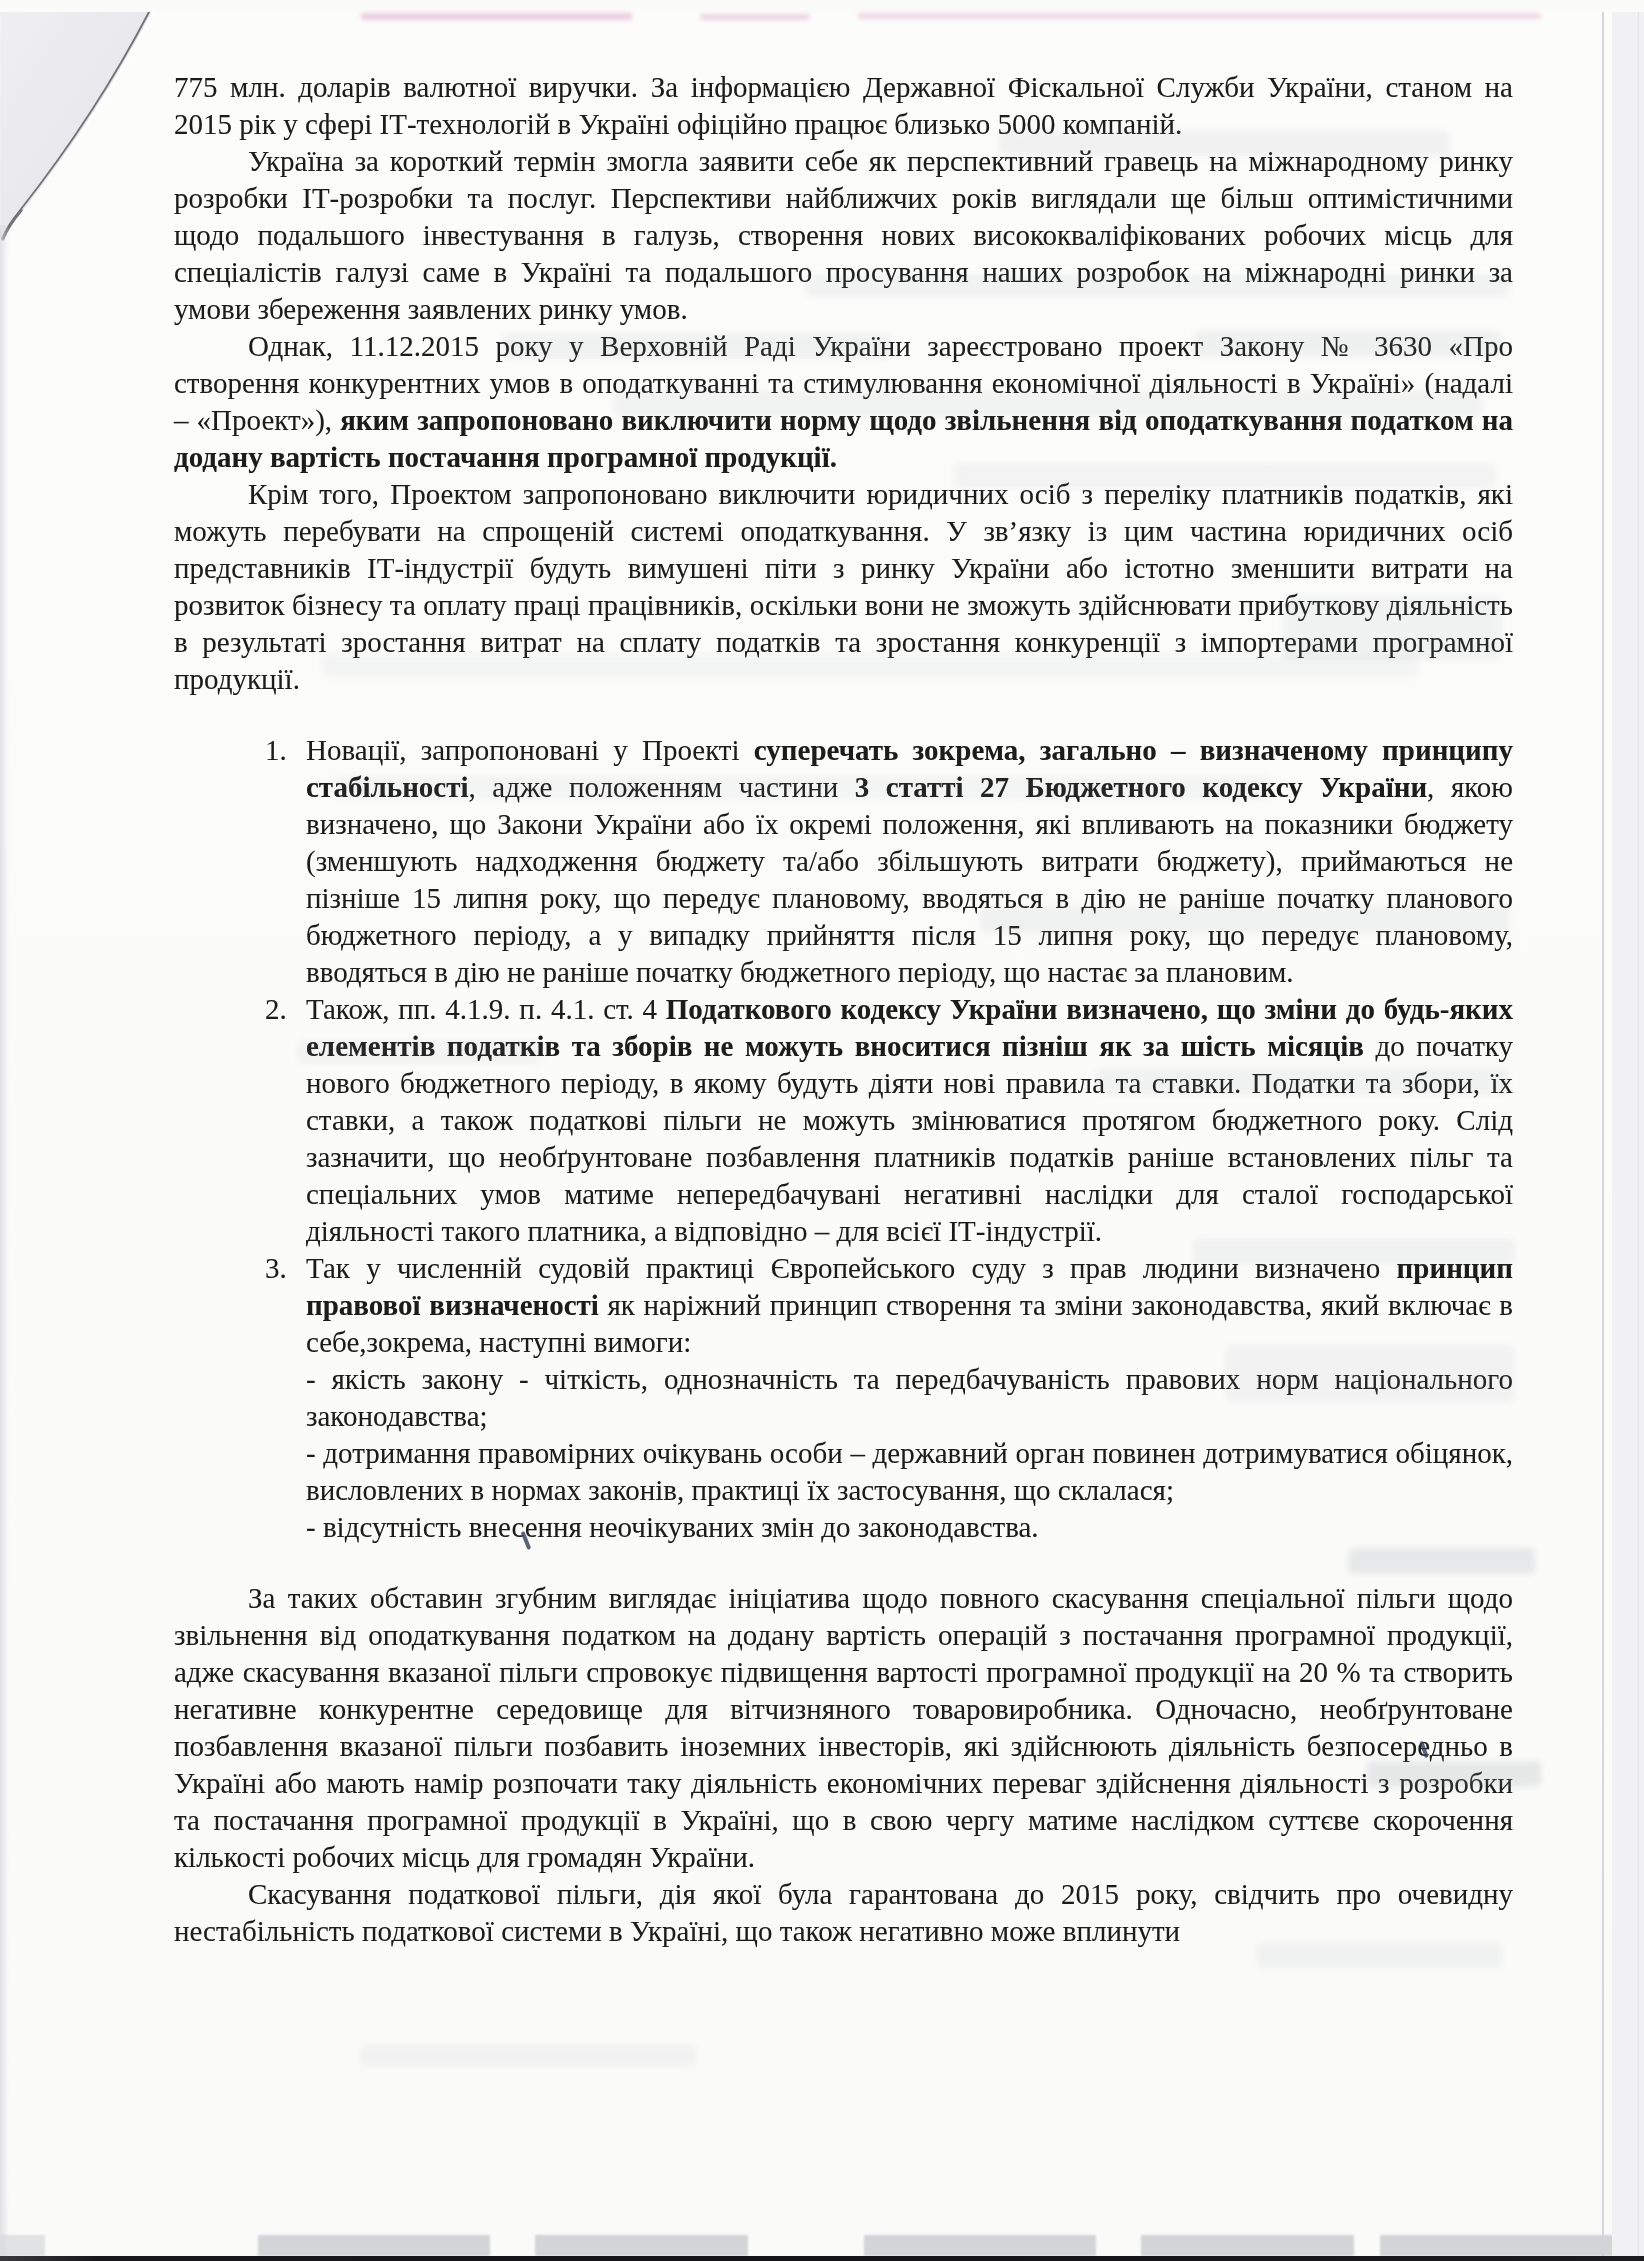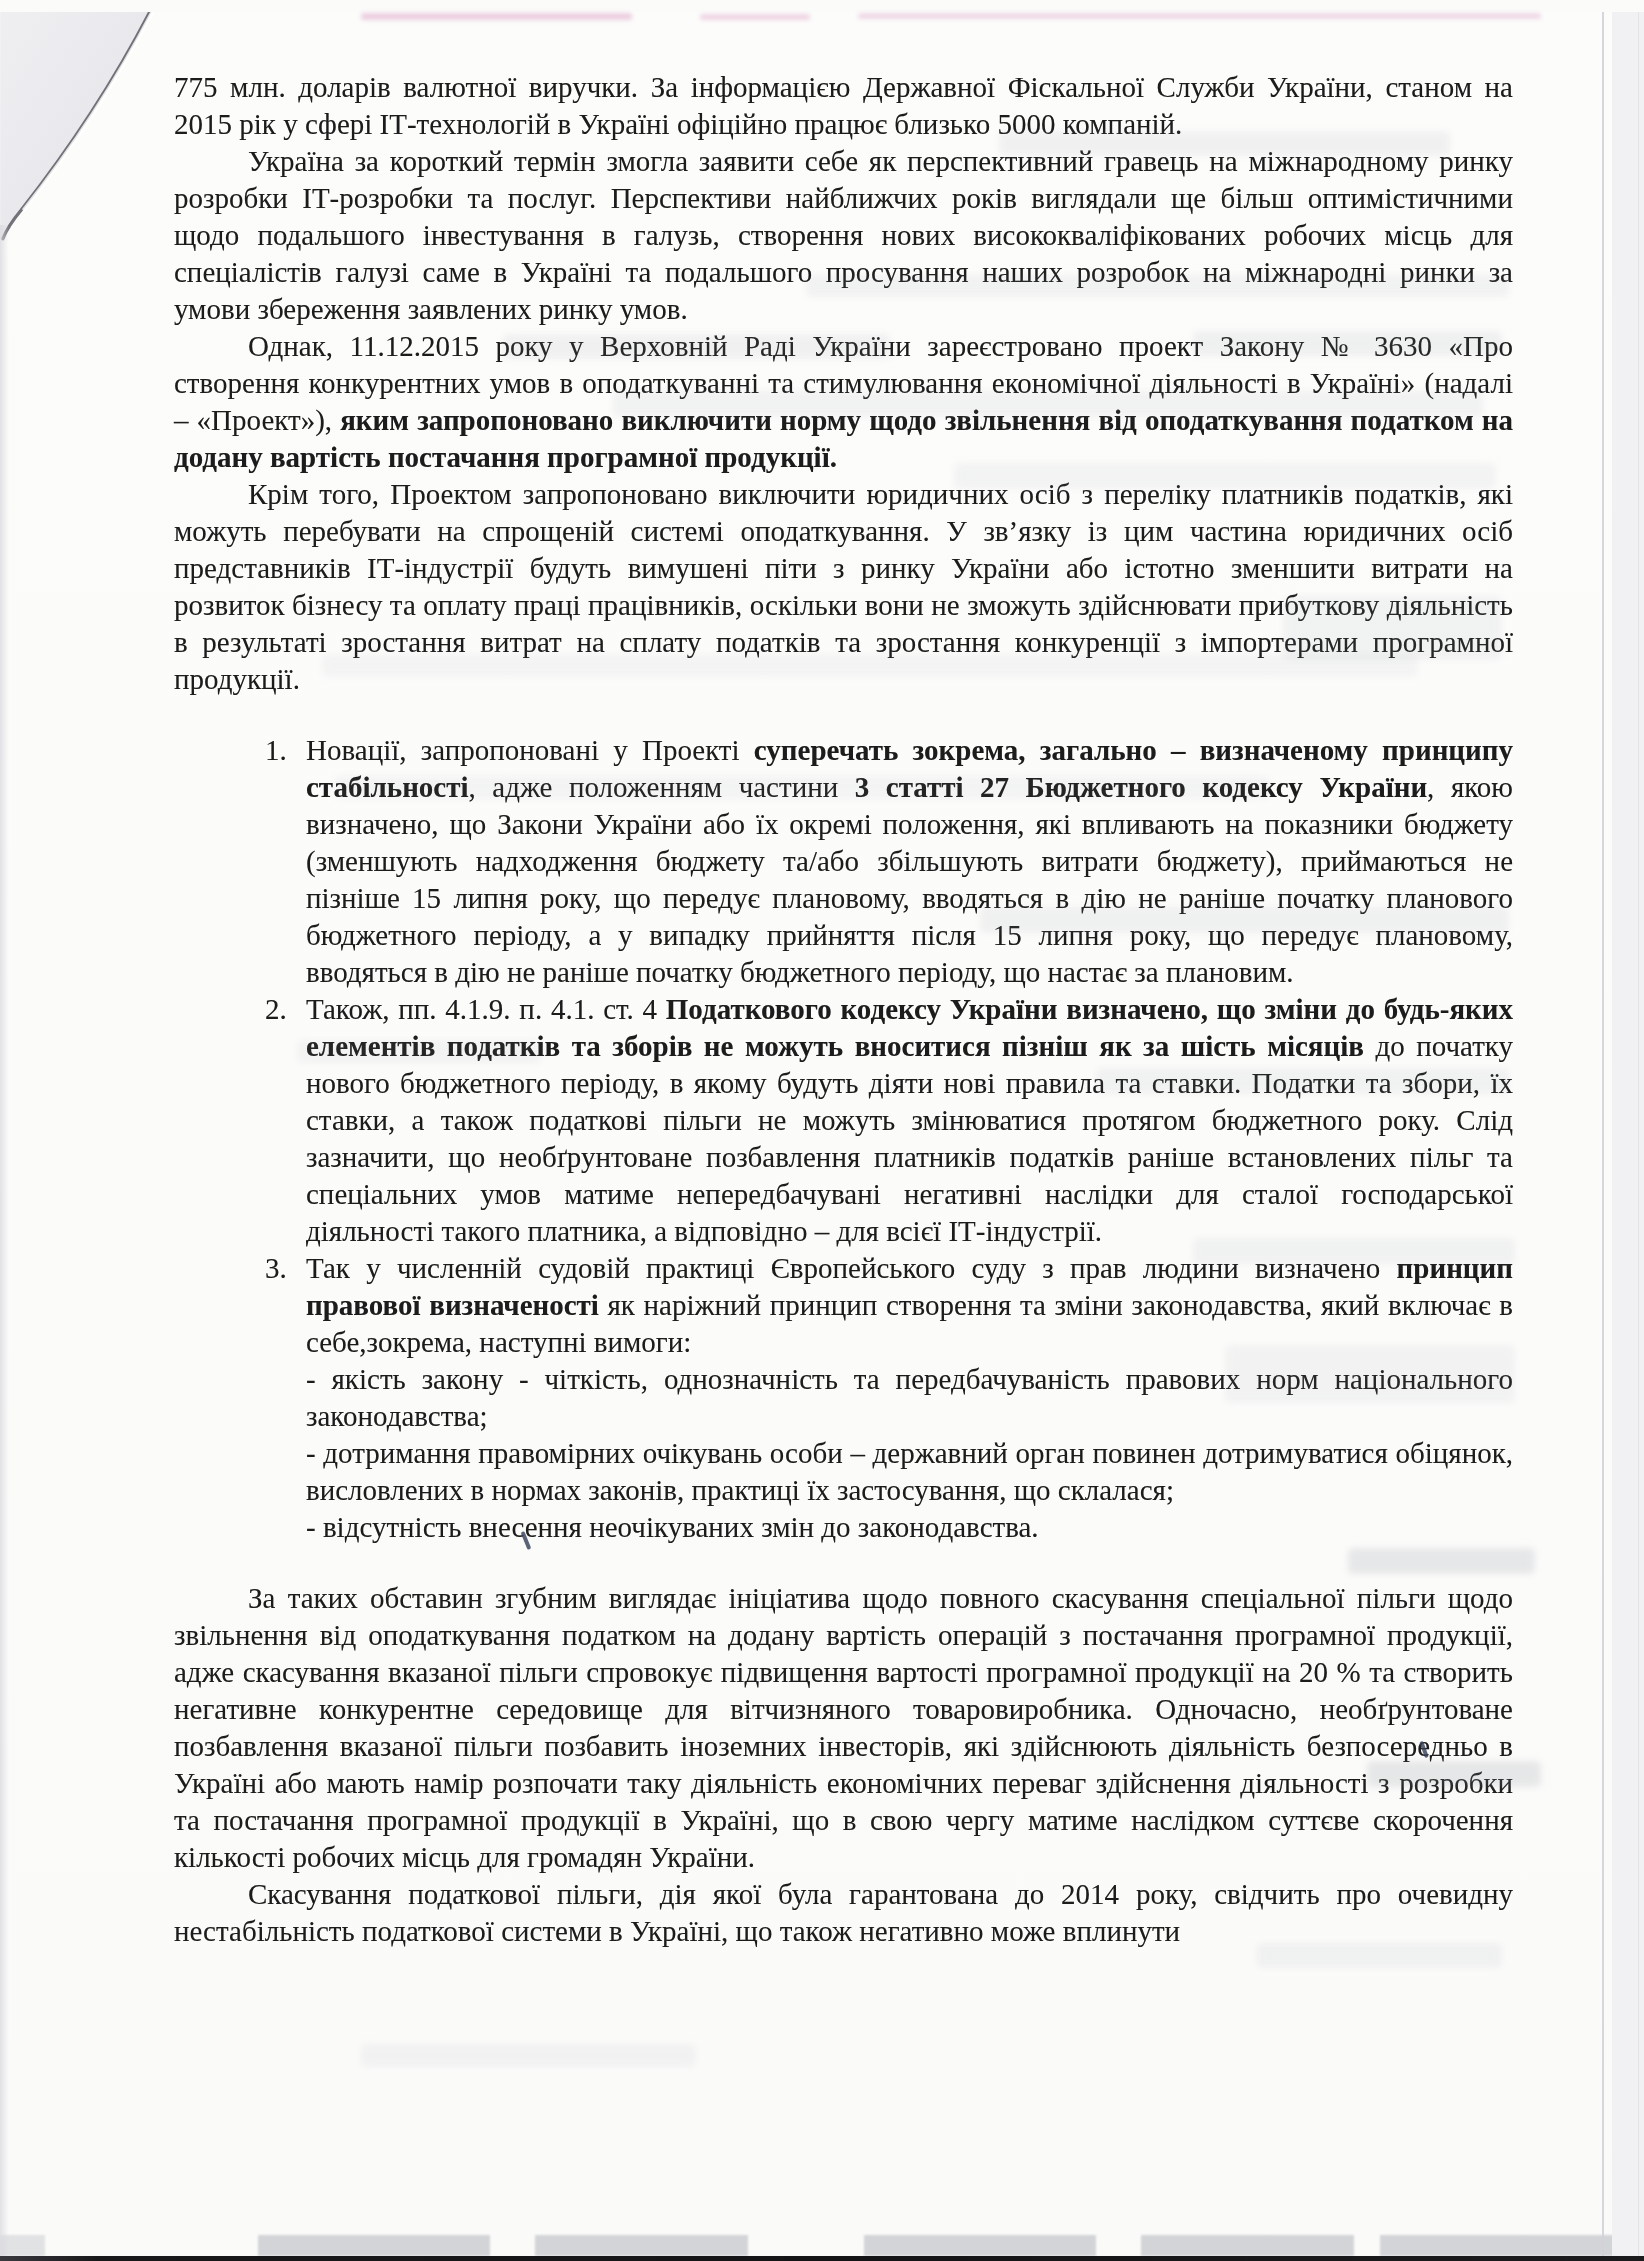--- a/index.html
+++ b/index.html
@@ -111,21 +111,21 @@
 
   <div id="doc-body">
       <div class="blk p"><span class="">775 млн. доларів валютної виручки. За інформацією Державної Фіскальної Служби України, станом на 2015 рік у сфері ІТ-технологій в Україні офіційно працює близько 5000 компаній.</span></div>
       <div class="blk p ind"><span class="">Україна за короткий термін змогла заявити себе як перспективний гравець на міжнародному ринку розробки ІТ-розробки та послуг. Перспективи найближчих років виглядали ще більш оптимістичними щодо подальшого інвестування в галузь, створення нових висококваліфікованих робочих місць для спеціалістів галузі саме в Україні та подальшого просування наших розробок на міжнародні ринки за умови збереження заявлених ринку умов.</span></div>
       <div class="blk p ind"><span class="">Однак, 11.12.2015 року у Верховній Раді України зареєстровано проект Закону № 3630 «Про створення конкурентних умов в оподаткуванні та стимулювання економічної діяльності в Україні» (надалі – «Проект»), </span><span class="b u">яким запропоновано виключити норму щодо звільнення від оподаткування податком на додану вартість постачання програмної продукції.</span></div>
       <div class="blk p ind"><span class="">Крім того, Проектом запропоновано виключити юридичних осіб з переліку платників податків, які можуть перебувати на спрощеній системі оподаткування. У зв’язку із цим частина юридичних осіб представників ІТ-індустрії будуть вимушені піти з ринку України або істотно зменшити витрати на розвиток бізнесу та оплату праці працівників, оскільки вони не зможуть здійснювати прибуткову діяльність в результаті зростання витрат на сплату податків та зростання конкуренції з імпортерами програмної продукції.</span></div>
       <div class="blk li gap"><span class="num">1.</span><span class="">Новації, запропоновані у Проекті </span><span class="b ">суперечать зокрема, загально – визначеному принципу стабільності</span><span class="">, адже положенням частини </span><span class="b ">3 статті 27 Бюджетного кодексу України</span><span class="">, якою визначено, що Закони України або їх окремі положення, які впливають на показники бюджету (зменшують надходження бюджету та/або збільшують витрати бюджету), приймаються не пізніше 15 липня року, що передує плановому, вводяться в дію не раніше початку планового бюджетного періоду, а у випадку прийняття після 15 липня року, що передує плановому, вводяться в дію не раніше початку бюджетного періоду, що настає за плановим.</span></div>
       <div class="blk li"><span class="num">2.</span><span class="">Також, пп. 4.1.9. п. 4.1. ст. 4 </span><span class="b ">Податкового кодексу України визначено, що зміни до будь-яких елементів податків та зборів не можуть вноситися пізніш як за шість місяців</span><span class=""> до початку нового бюджетного періоду, в якому будуть діяти нові правила та ставки. Податки та збори, їх ставки, а також податкові пільги не можуть змінюватися протягом бюджетного року. Слід зазначити, що необґрунтоване позбавлення платників податків раніше встановлених пільг та спеціальних умов матиме непередбачувані негативні наслідки для сталої господарської діяльності такого платника, а відповідно – для всієї ІТ-індустрії.</span></div>
       <div class="blk li"><span class="num">3.</span><span class="">Так у численній судовій практиці Європейського суду з прав людини визначено </span><span class="b ">принцип правової визначеності</span><span class=""> як наріжний принцип створення та зміни законодавства, який включає в себе,зокрема, наступні вимоги:</span><br><span class="">- якість закону - чіткість, однозначність та передбачуваність правових норм національного законодавства;</span><br><span class="">- дотримання правомірних очікувань особи – державний орган повинен дотримуватися обіцянок, висловлених в нормах законів, практиці їх застосування, що склалася;</span><br><span class="">- відсутність внесення неочікуваних змін до законодавства.</span></div>
       <div class="blk p ind gap"><span class="">За таких обставин згубним виглядає ініціатива щодо повного скасування спеціальної пільги щодо звільнення від оподаткування податком на додану вартість операцій з постачання програмної продукції, адже скасування вказаної пільги спровокує підвищення вартості програмної продукції на 20 % та створить негативне конкурентне середовище для вітчизняного товаровиробника. Одночасно, необґрунтоване позбавлення вказаної пільги позбавить іноземних інвесторів, які здійснюють діяльність безпосередньо в Україні або мають намір розпочати таку діяльність економічних переваг здійснення діяльності з розробки та постачання програмної продукції в Україні, що в свою чергу матиме наслідком суттєве скорочення кількості робочих місць для громадян України.</span></div>
-      <div class="blk p ind"><span class="">Скасування податкової пільги, дія якої була гарантована до 2014 року, свідчить про очевидну нестабільність податкової системи в Україні, що також негативно може вплинути</span></div>
+      <div class="blk p ind"><span class="">Скасування податкової пільги, дія якої була гарантована до 2015 року, свідчить про очевидну нестабільність податкової системи в Україні, що також негативно може вплинути</span></div>
     </div>
 
   <div class="pinkmark artifact" style="left:361px; top:1.3px; width:271px; height:7px; opacity:0.35;"></div>
   <div class="pinkmark artifact" style="left:700px; top:1.9px; width:110px; height:5.8px; opacity:0.3;"></div>
   <div class="pinkmark artifact" style="left:858px; top:0.6px; width:683px; height:6.4px; opacity:0.28;"></div>
 
   <div class="smudge artifact" style="left:999px; top:119px; width:451px; height:24.5px; opacity:0.10;"></div>
   <div class="smudge artifact" style="left:806px; top:263px; width:703px; height:22px; opacity:0.09;"></div>
   <div class="smudge artifact" style="left:503px;  top:322px; width:387px; height:24.5px; opacity:0.10;"></div>
   <div class="smudge artifact" style="left:1193px; top:319px; width:309px; height:24.5px; opacity:0.11;"></div>

